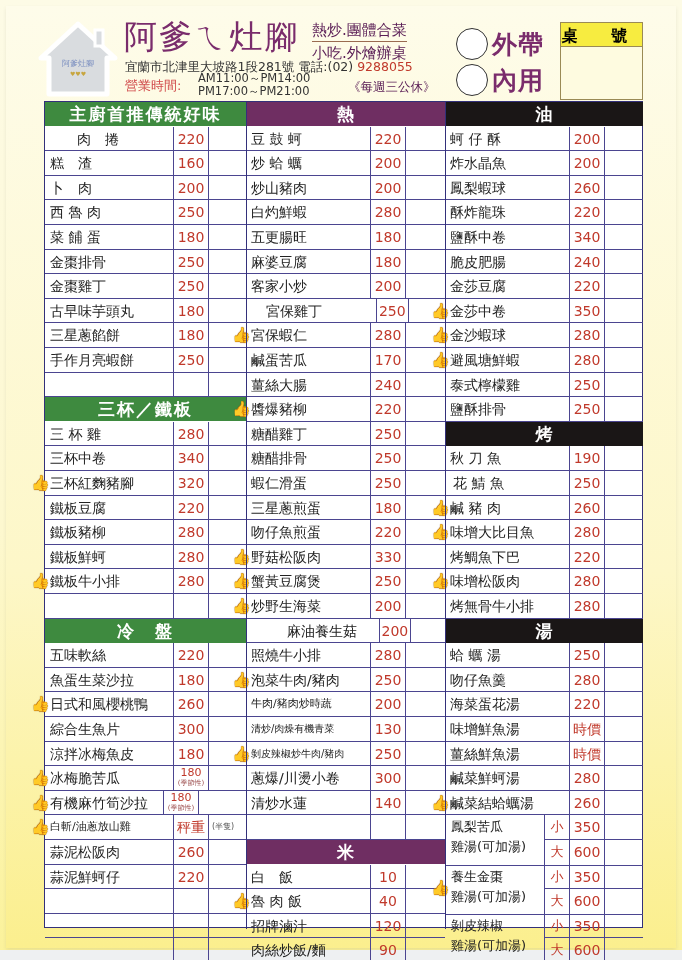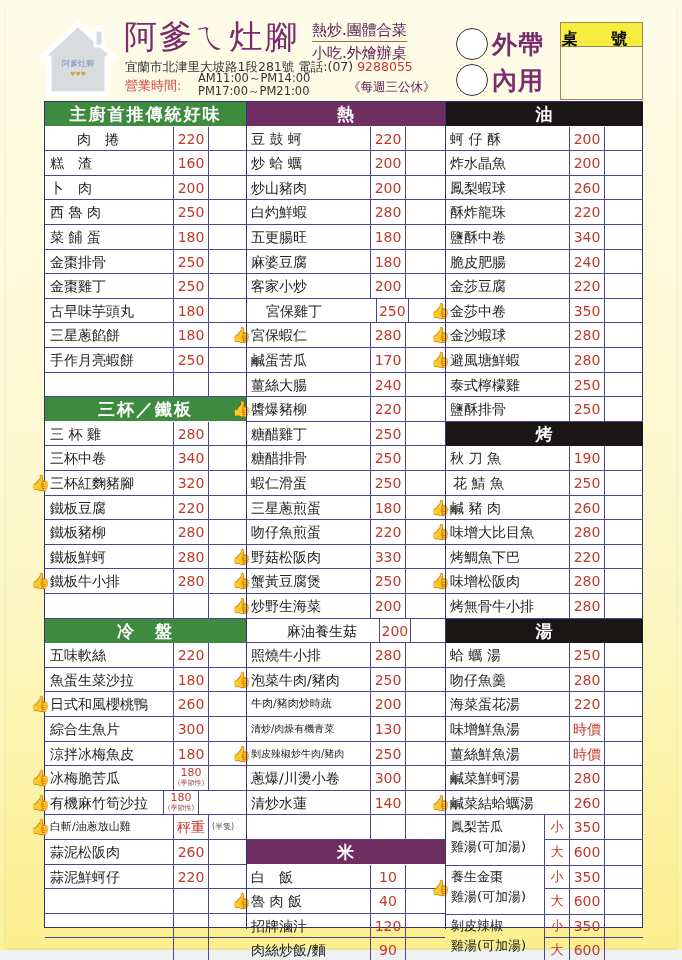--- a/index.html
+++ b/index.html
@@ -23,21 +23,21 @@
   .tagline .l2 { margin-top:1px; border-top:1px solid #9a6b50; padding-top:1px; }
   .addr { position:absolute; left:125px; top:59px; font-size:12.5px; color:#333; }
   .addr .phone { color:#c0392b; }
   .hours-label { position:absolute; left:125px; top:77px; font-size:13px; color:#d04a4a; }
   .hours { position:absolute; left:198px; top:72px; font-size:11.5px; color:#333; line-height:13px; }
   .closed { position:absolute; left:348px; top:79px; font-size:12.5px; color:#5c2057; }
   .opt { position:absolute; left:456px; width:130px; height:34px; display:flex; align-items:center; }
   .opt .circ { width:32px; height:32px; border:1.5px solid #333; border-radius:50%; background:#fff; }
   .opt .lbl { font-size:25px; color:#7a2c6c; font-weight:bold; margin-left:4px; letter-spacing:1px; }
   .tablebox { position:absolute; left:560px; top:22px; width:83px; height:78px; border:1px solid #9a8a55; background:#fefbe0; }
-  .tablebox .hd { height:24px; background:#f7ec40; border-bottom:1px solid #9a8a55; font-size:16px; font-weight:bold; text-align:center; line-height:32px; letter-spacing:14px; }
+  .tablebox .hd { height:24px; background:#f7ec40; border-bottom:1px solid #9a8a55; font-size:16px; font-weight:bold; text-align:center; line-height:26px; letter-spacing:14px; }
 
   
   .grid { position:absolute; left:44px; top:101px; width:599px; height:827px; background:#fff; border:1px solid #33307a; }
   .sec { position:absolute; height:24px; color:#fff; font-size:17px; font-weight:bold; text-align:center; line-height:24px; letter-spacing:2px; }
   .sec.green { background:#3e8a3f; }
   .sec.purple { background:#6f2e62; }
   .sec.black { background:#1a1616; }
   .sec.wide { letter-spacing:40px; padding-left:40px; }
   .row { position:absolute; height:24.6px; border-bottom:1px solid #4b4590; display:flex; }
   .row .name { height:100%; border-right:1px solid #4b4590; font-size:14px; color:#222; line-height:24px; padding:0 5px; white-space:nowrap; overflow:hidden; display:flex; justify-content:space-between; }
@@ -75,21 +75,21 @@
     <text x="45" y="48" font-size="8" fill="#7b8fc0" text-anchor="middle" font-family="DejaVu Sans, sans-serif">阿爹灶腳</text>
     <text x="45" y="58" font-size="6" fill="#c7a640" text-anchor="middle" font-family="DejaVu Sans, sans-serif">♥♥♥</text>
   </svg>
 </div>
 <div class="title">阿爹ㄟ灶腳</div>
 <div class="tagline">
   <div>熱炒.團體合菜</div>
   <div class="l2">小吃.外燴辦桌</div>
 </div>
 <div class="addr">
-  <span>宜蘭市北津里大坡路1段281號 電話:</span><span>(07)</span>
+  <span>宜蘭市北津里大坡路1段281號 電話:</span><span>(02)</span>
   <span class="phone">9288055</span>
 </div>
 <div class="hours-label">營業時間:</div>
 <div class="hours">
   <div>AM11:00～PM14:00</div>
   <div>PM17:00～PM21:00</div>
 </div>
 <div class="closed">《每週三公休》</div>
 
 <div class="opt" style="top:27px;">

